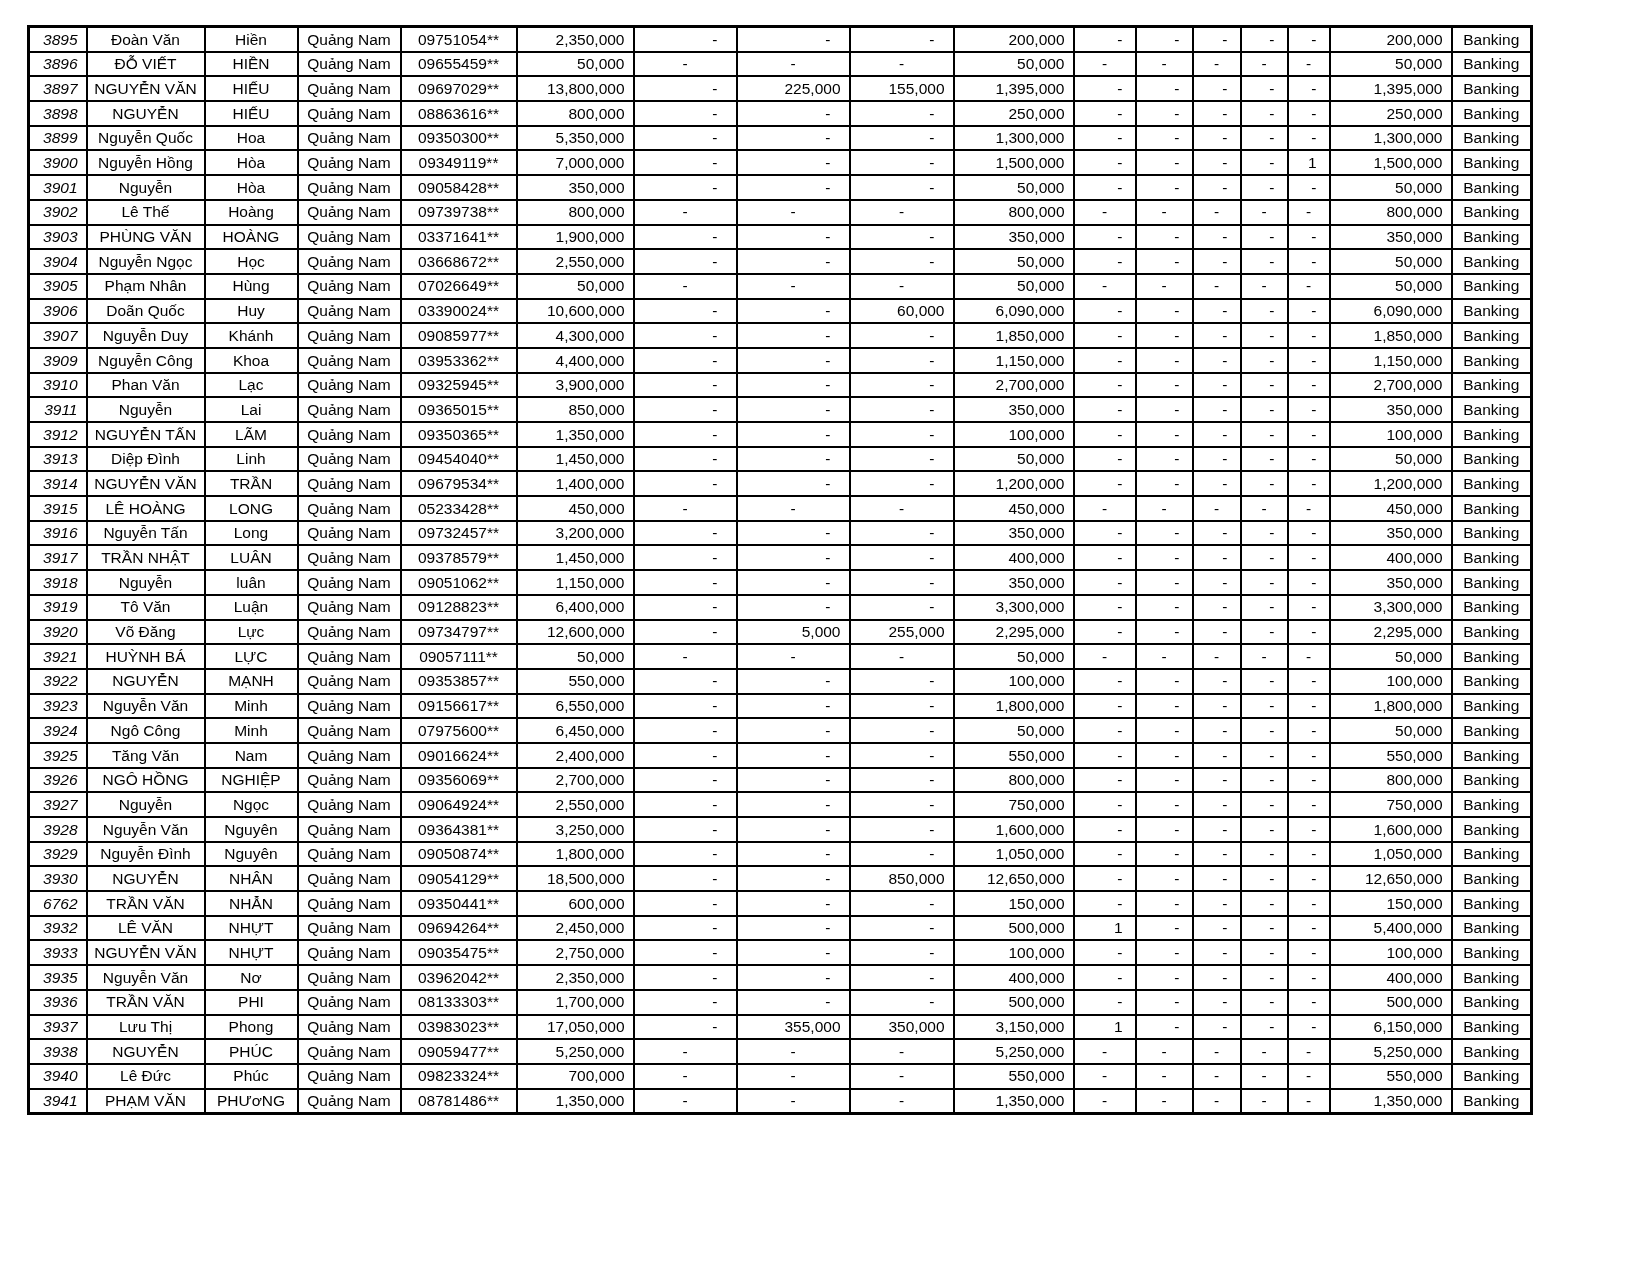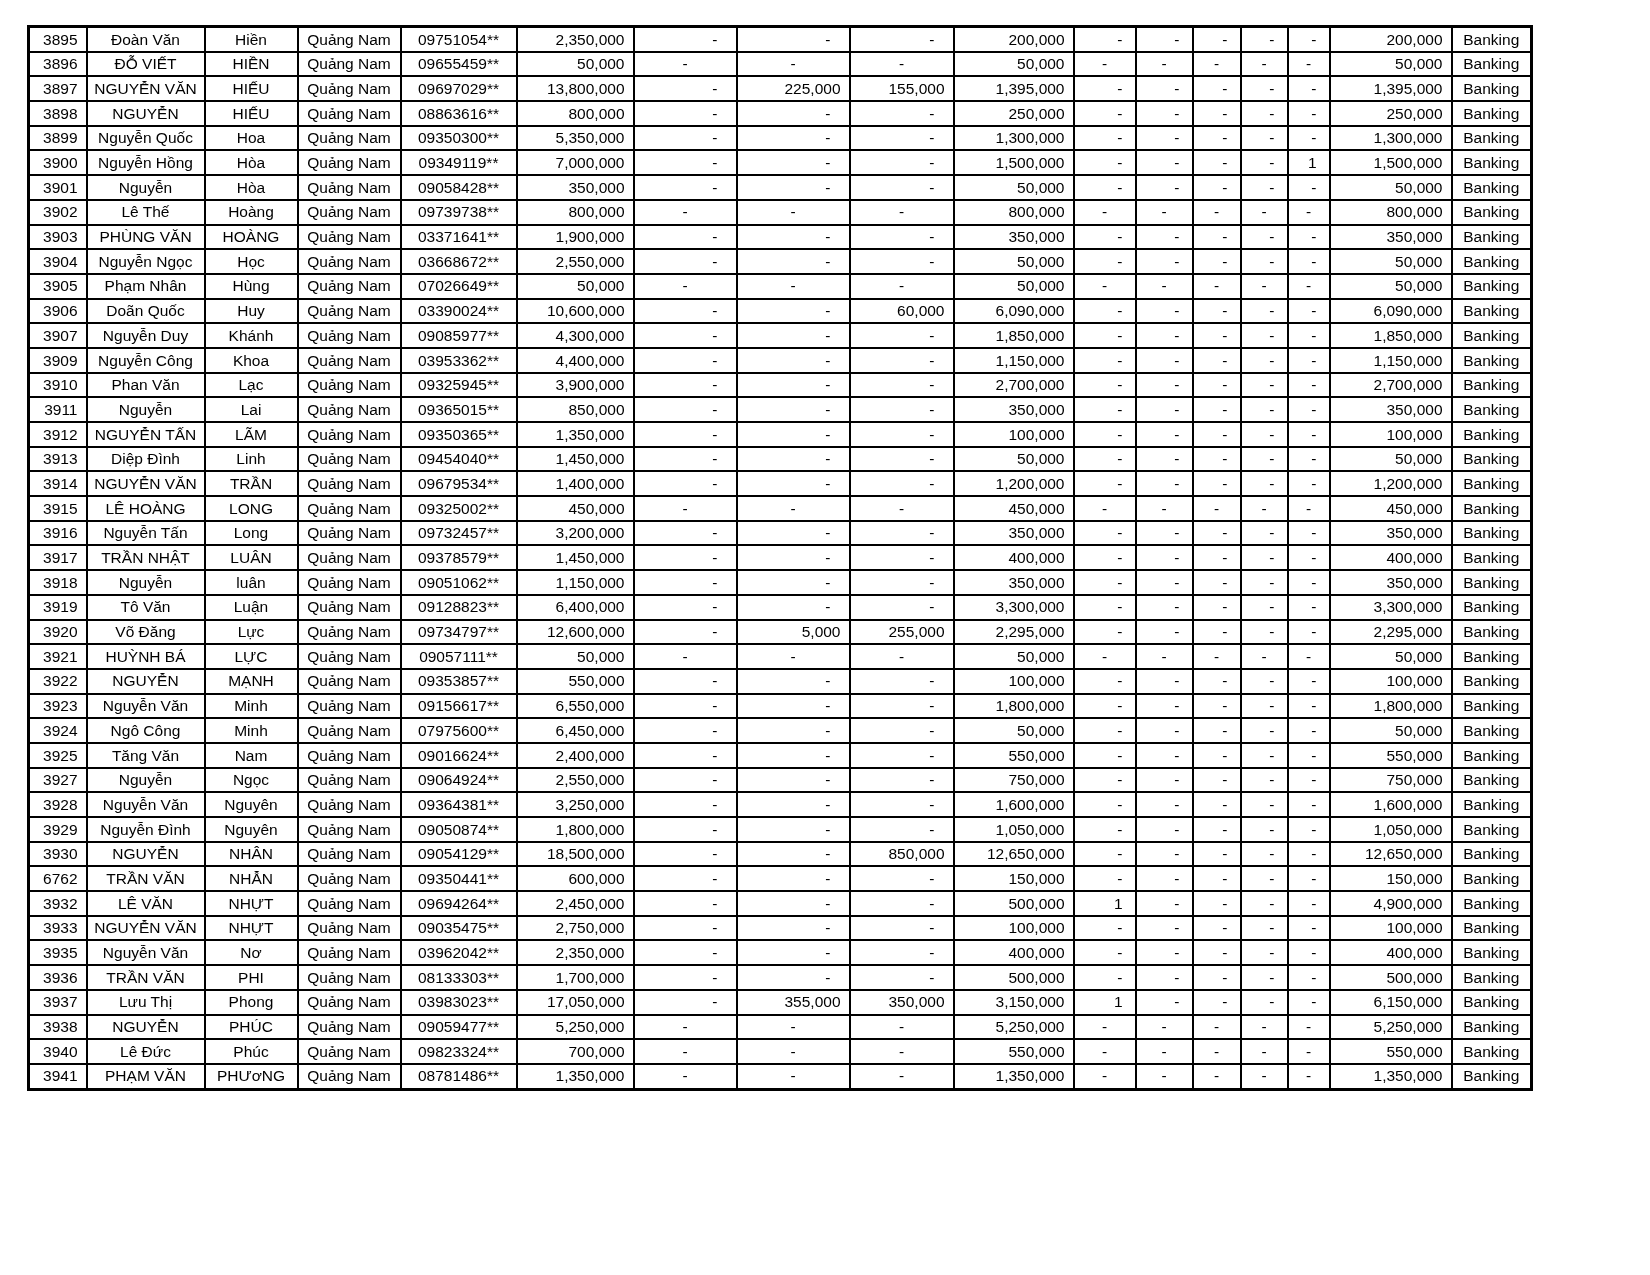--- a/index.html
+++ b/index.html
@@ -25,21 +25,21 @@
     border: 2px solid #000000;
     height: 22.7px;
     padding: 0 2px;
     font-size: 15.5px;
     line-height: 1;
     white-space: nowrap;
     overflow: hidden;
     background: #ffffff;
     vertical-align: middle;
   }
-  td.c-id      { text-align: right;  padding-right: 8px; }
+  td.c-id      { text-align: right;  padding-right: 8px; font-style: italic; }
   td.c-center  { text-align: center; }
   td.c-num     { text-align: right;  padding-right: 8px; }
   td.c-dash-r  { text-align: right;  padding-right: 18px; }
   td.c-dash-nr { text-align: right;  padding-right: 12px; }
   td.c-dash-c  { text-align: center; }
   td.c-one     { text-align: right;  padding-right: 12px; }
 </style>
 </head>
 <body>
 
@@ -424,21 +424,21 @@
           <td class="c-dash-nr">-</td>
           <td class="c-dash-nr">-</td>
           <td class="c-num">1,200,000</td>
           <td class="c-center">Banking</td>
         </tr>
         <tr>
           <td class="c-id">3915</td>
           <td class="c-center">LÊ HOÀNG</td>
           <td class="c-center">LONG</td>
           <td class="c-center">Quảng Nam</td>
-          <td class="c-center">09325002**</td>
+          <td class="c-center">05233428**</td>
           <td class="c-num">450,000</td>
           <td class="c-dash-c">-</td>
           <td class="c-dash-c">-</td>
           <td class="c-dash-c">-</td>
           <td class="c-num">450,000</td>
           <td class="c-dash-c">-</td>
           <td class="c-dash-c">-</td>
           <td class="c-dash-c">-</td>
           <td class="c-dash-c">-</td>
           <td class="c-dash-c">-</td>
@@ -629,20 +629,39 @@
           <td class="c-num">550,000</td>
           <td class="c-dash-nr">-</td>
           <td class="c-dash-nr">-</td>
           <td class="c-dash-nr">-</td>
           <td class="c-dash-nr">-</td>
           <td class="c-dash-nr">-</td>
           <td class="c-num">550,000</td>
           <td class="c-center">Banking</td>
         </tr>
         <tr>
+          <td class="c-id">3926</td>
+          <td class="c-center">NGÔ HỒNG</td>
+          <td class="c-center">NGHIỆP</td>
+          <td class="c-center">Quảng Nam</td>
+          <td class="c-center">09356069**</td>
+          <td class="c-num">2,700,000</td>
+          <td class="c-dash-r">-</td>
+          <td class="c-dash-r">-</td>
+          <td class="c-dash-r">-</td>
+          <td class="c-num">800,000</td>
+          <td class="c-dash-nr">-</td>
+          <td class="c-dash-nr">-</td>
+          <td class="c-dash-nr">-</td>
+          <td class="c-dash-nr">-</td>
+          <td class="c-dash-nr">-</td>
+          <td class="c-num">800,000</td>
+          <td class="c-center">Banking</td>
+        </tr>
+        <tr>
           <td class="c-id">3927</td>
           <td class="c-center">Nguyễn</td>
           <td class="c-center">Ngọc</td>
           <td class="c-center">Quảng Nam</td>
           <td class="c-center">09064924**</td>
           <td class="c-num">2,550,000</td>
           <td class="c-dash-r">-</td>
           <td class="c-dash-r">-</td>
           <td class="c-dash-r">-</td>
           <td class="c-num">750,000</td>
@@ -739,21 +758,21 @@
           <td class="c-num">2,450,000</td>
           <td class="c-dash-r">-</td>
           <td class="c-dash-r">-</td>
           <td class="c-dash-r">-</td>
           <td class="c-num">500,000</td>
           <td class="c-one">1</td>
           <td class="c-dash-nr">-</td>
           <td class="c-dash-nr">-</td>
           <td class="c-dash-nr">-</td>
           <td class="c-dash-nr">-</td>
-          <td class="c-num">4,900,000</td>
+          <td class="c-num">5,400,000</td>
           <td class="c-center">Banking</td>
         </tr>
         <tr>
           <td class="c-id">3933</td>
           <td class="c-center">NGUYỄN VĂN</td>
           <td class="c-center">NHỰT</td>
           <td class="c-center">Quảng Nam</td>
           <td class="c-center">09035475**</td>
           <td class="c-num">2,750,000</td>
           <td class="c-dash-r">-</td>

